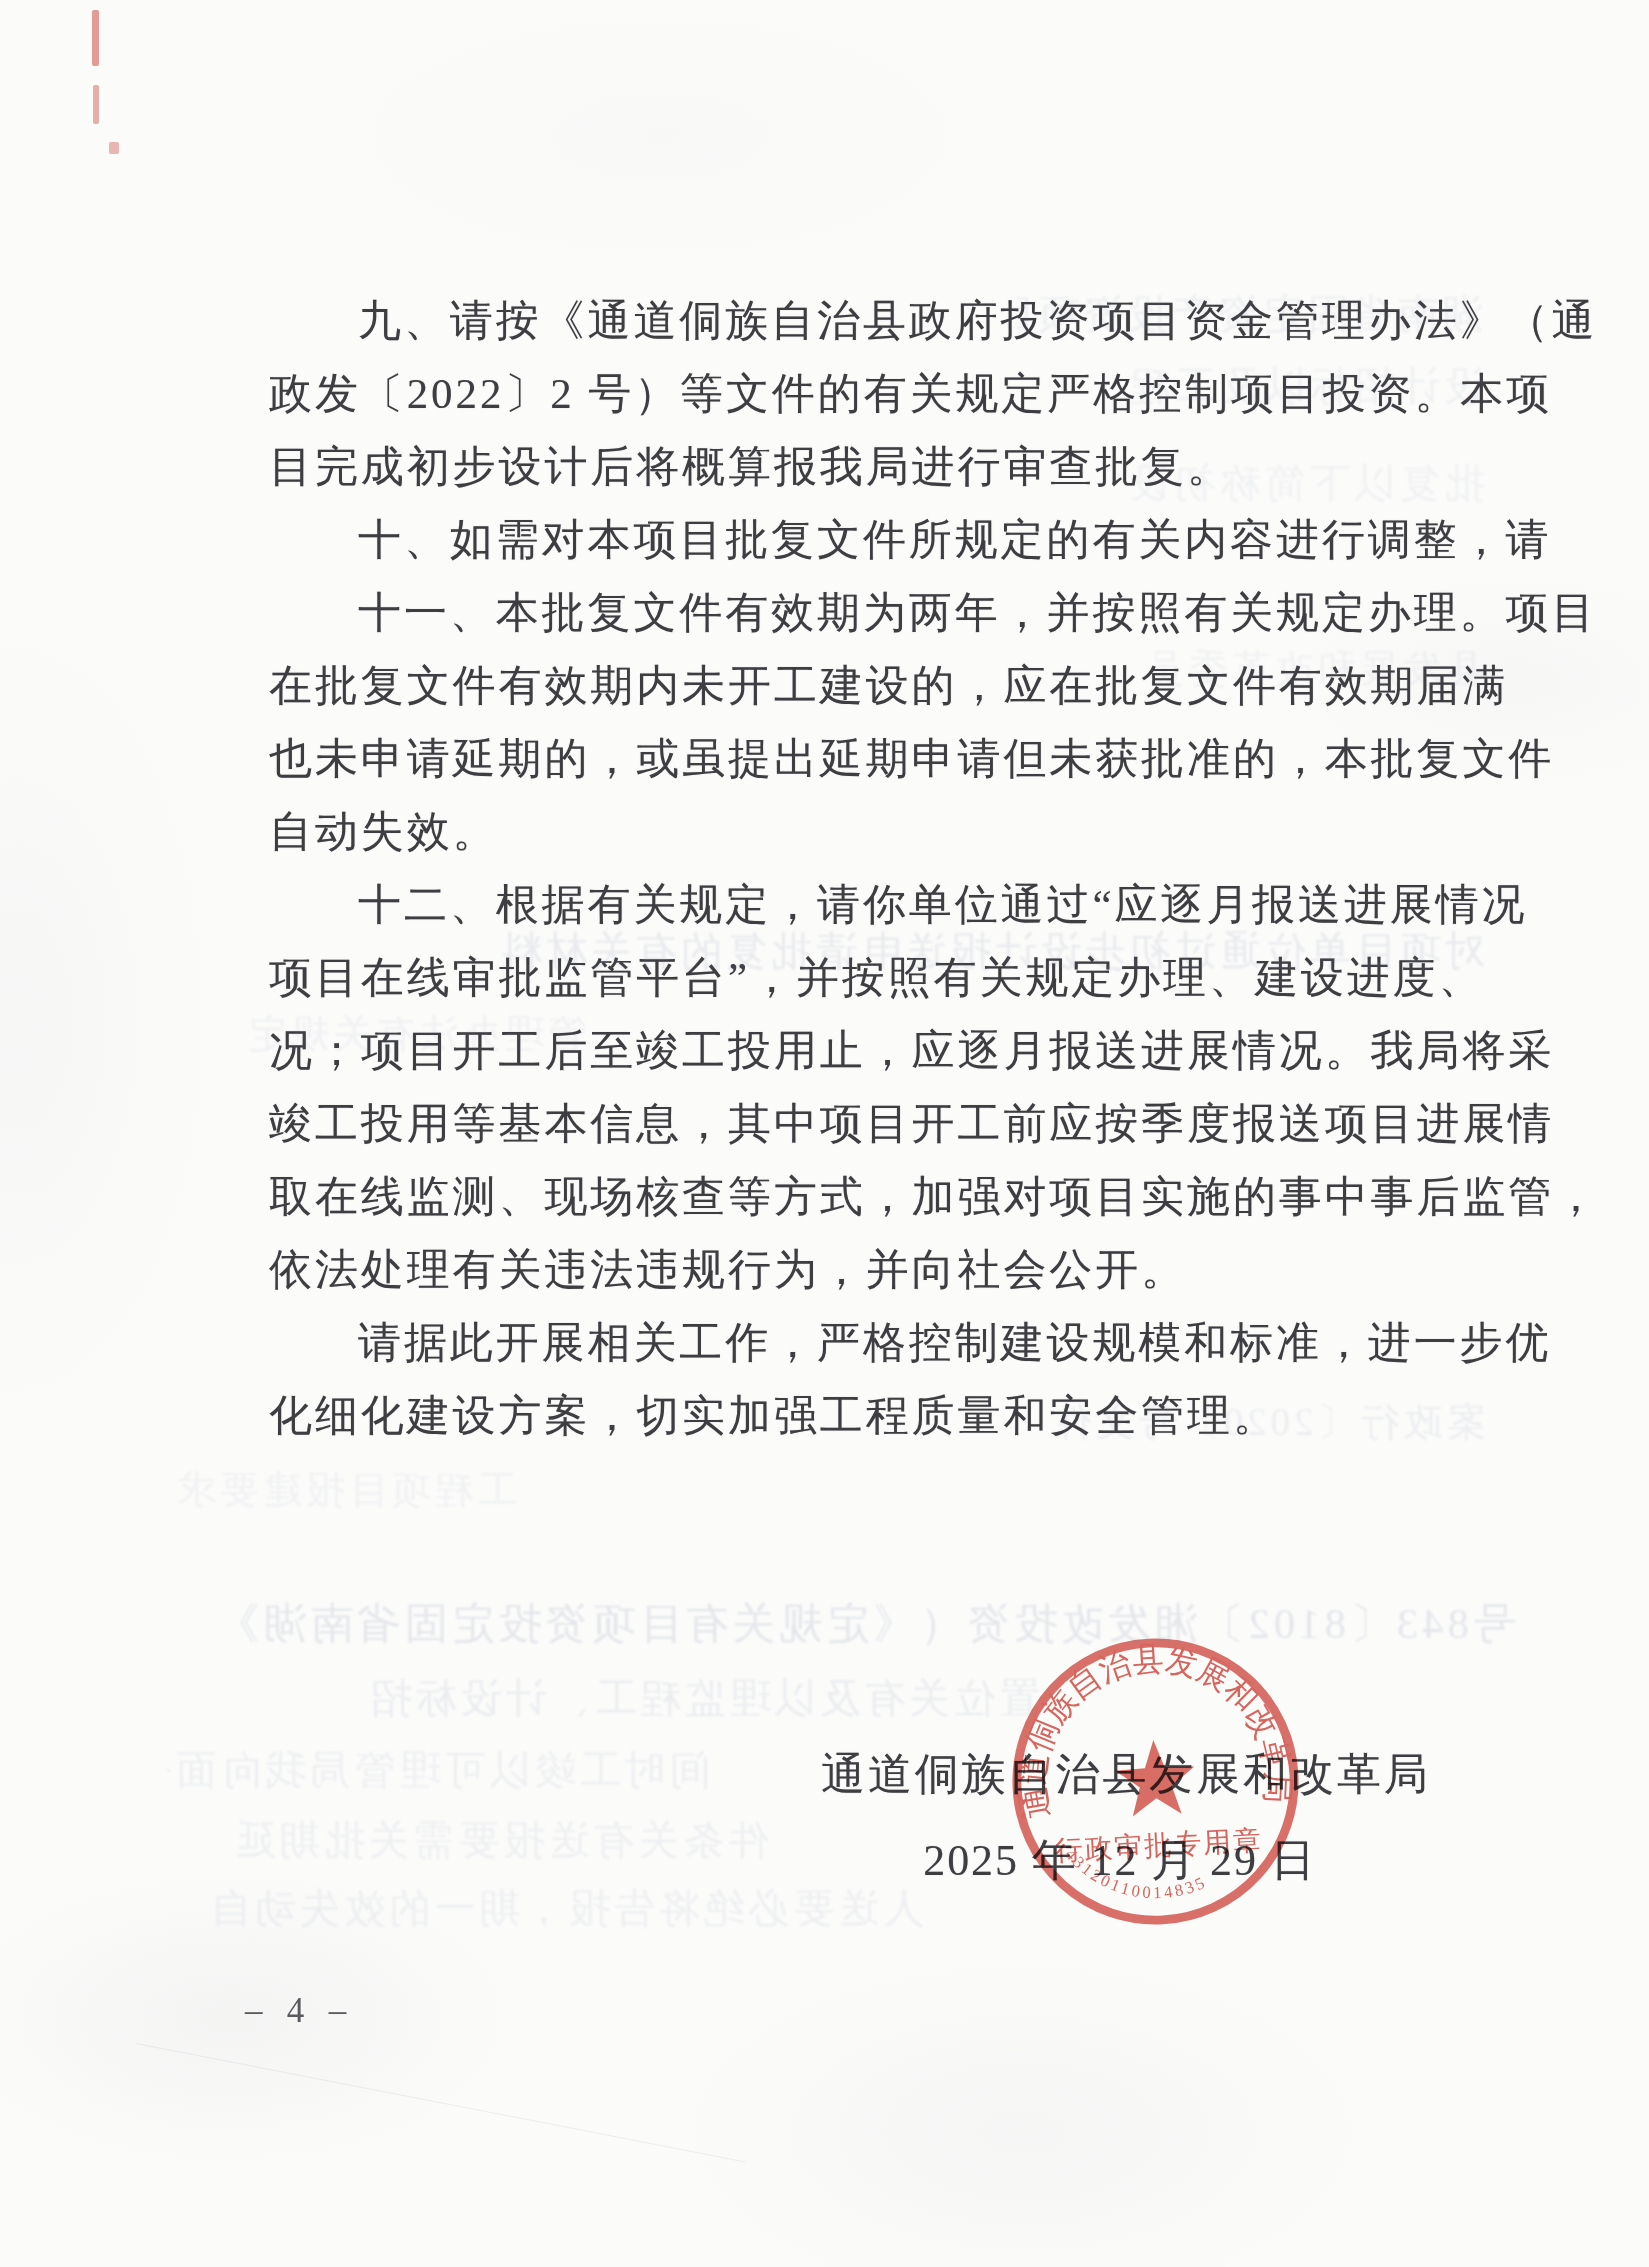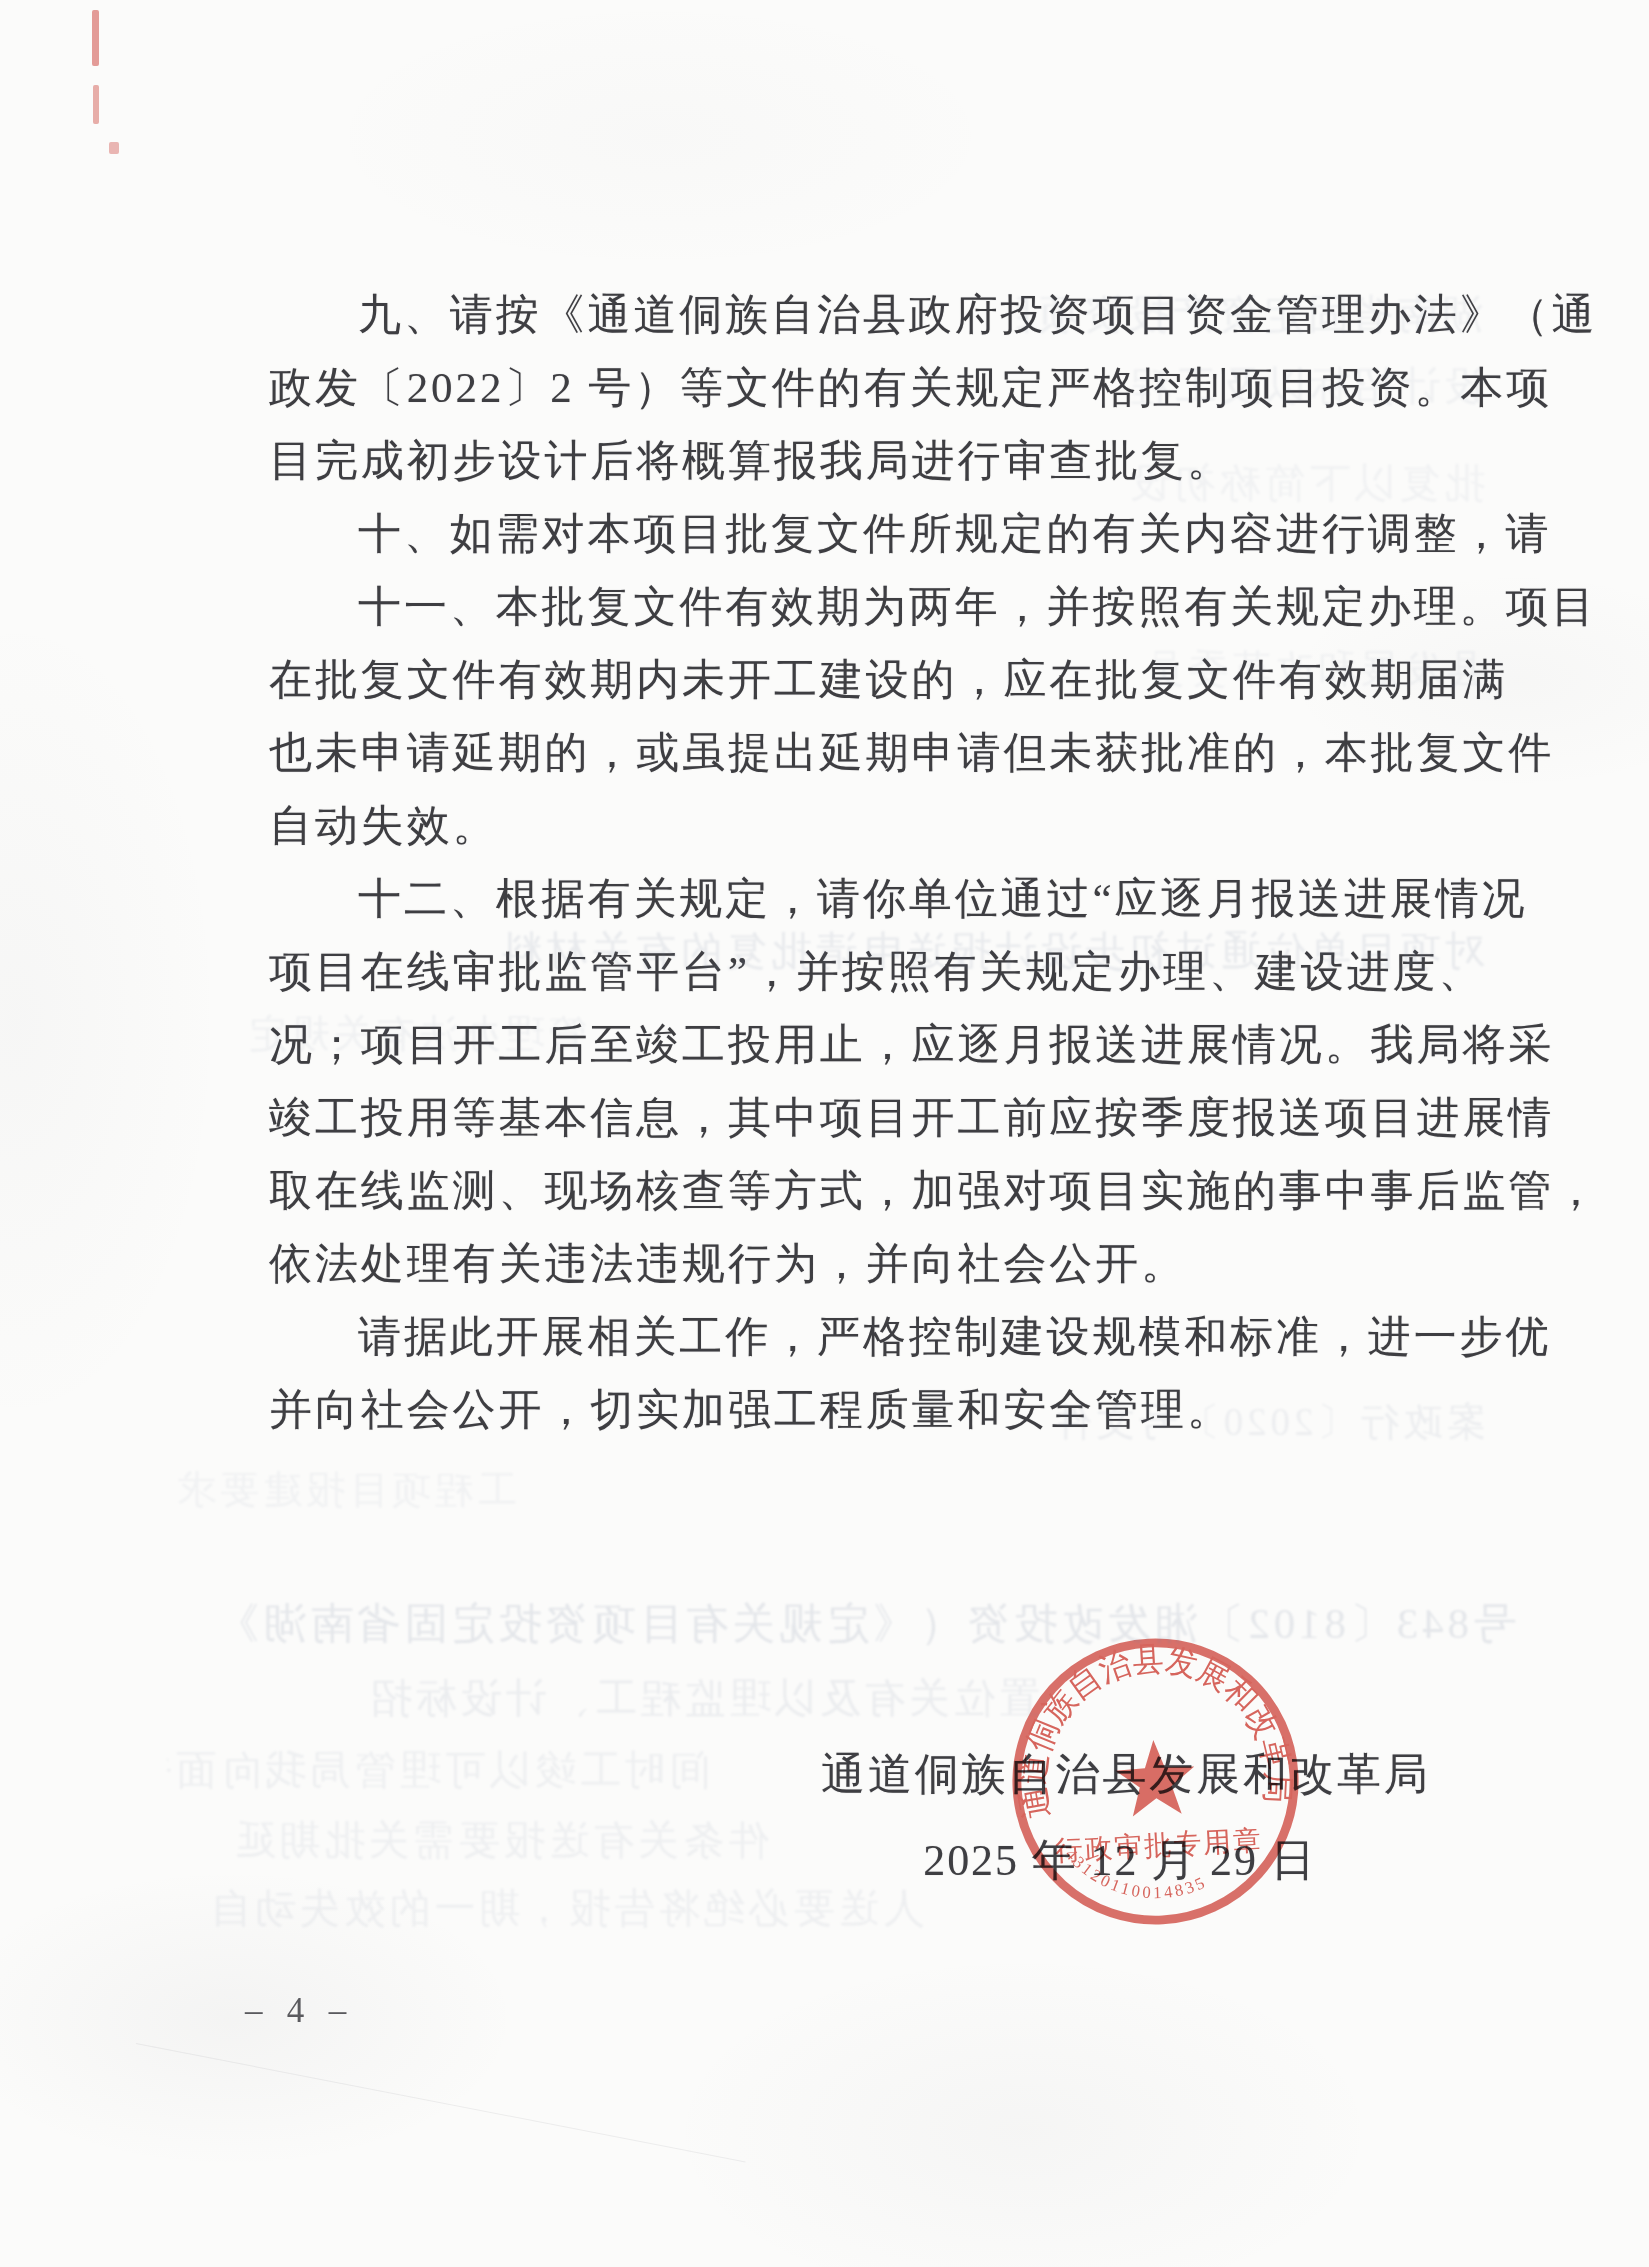--- a/index.html
+++ b/index.html
@@ -11,21 +11,21 @@
     background-image:
       radial-gradient(ellipse 408px 213px at 14% 89%, rgba(120,120,125,.055), transparent 70%),
       radial-gradient(ellipse 505px 252px at 62% 94%, rgba(120,120,125,.045), transparent 70%),
       radial-gradient(ellipse 330px 155px at 92% 30%, rgba(130,130,135,.035), transparent 70%),
       radial-gradient(ellipse 291px 582px at 1% 45%, rgba(130,130,135,.04), transparent 70%),
       radial-gradient(ellipse 485px 194px at 40% 6%, rgba(130,130,135,.025), transparent 70%);
     overflow:hidden;
     font-family:"Liberation Serif","DejaVu Serif",serif;
   }
   .body-text{
-    position:absolute;left:269px;top:278px;width:1201px;
+    position:absolute;left:269px;top:284px;width:1201px;
     color:#3e3e42;
     font-size:43px;
     text-shadow:0 0 1px rgba(70,70,75,.35);
   }
   .line{
     height:73px;line-height:73px;
     letter-spacing:2.9px;
     white-space:nowrap;
     text-align:justify;
     text-align-last:justify;
@@ -94,21 +94,21 @@
       <div class="line">在批复文件有效期内未开工建设的，应在批复文件有效期届满</div>
       <div class="line">也未申请延期的，或虽提出延期申请但未获批准的，本批复文件</div>
       <div class="line last">自动失效。</div>
       <div class="line indent">十二、根据有关规定，请你单位通过“应逐月报送进展情况</div>
       <div class="line">项目在线审批监管平台”，并按照有关规定办理、建设进度、</div>
       <div class="line">况；项目开工后至竣工投用止，应逐月报送进展情况。我局将采</div>
       <div class="line">竣工投用等基本信息，其中项目开工前应按季度报送项目进展情</div>
       <div class="line">取在线监测、现场核查等方式，加强对项目实施的事中事后监管，</div>
       <div class="line last">依法处理有关违法违规行为，并向社会公开。</div>
       <div class="line indent">请据此开展相关工作，严格控制建设规模和标准，进一步优</div>
-      <div class="line last">并向社会公开，切实加强工程质量和安全管理。</div>
+      <div class="line last">化细化建设方案，切实加强工程质量和安全管理。</div>
     </div>
 
   <div class="signature">
     <div class="sig-org">通道侗族自治县发展和改革局</div>
     <div class="sig-date">2025 年 12 月 29 日</div>
   </div>
 
   <svg class="seal" viewBox="0 0 300 300" xmlns="http://www.w3.org/2000/svg">
     <defs>
       <path id="ringPath" d="M 41.8 179 A 112 112 0 1 1 258.2 179"></path>

